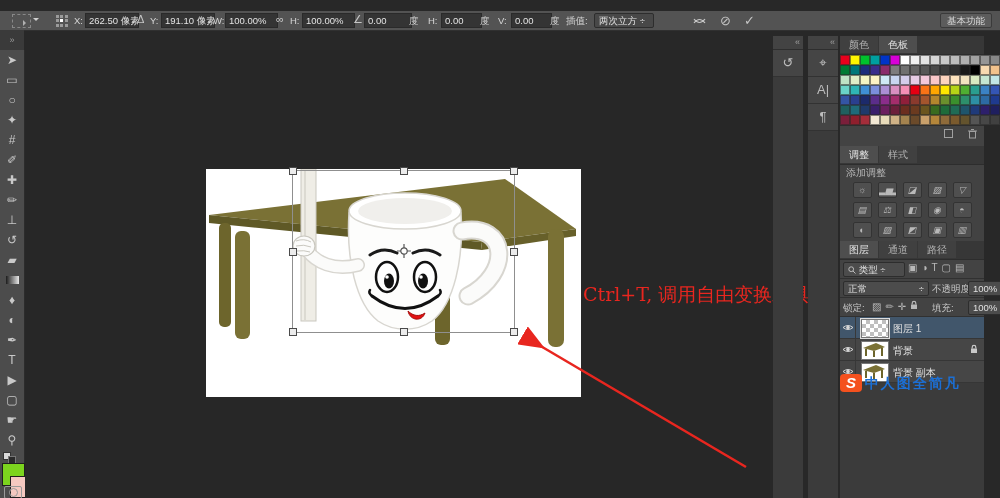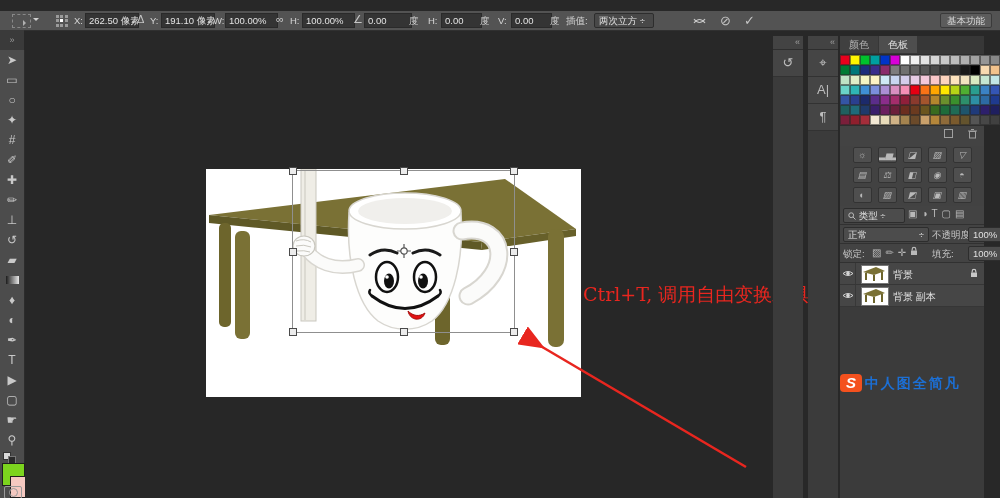--- a/index.html
+++ b/index.html
@@ -518,24 +518,31 @@
           <rect x="1.5" y="1.5" width="8" height="8" fill="none" stroke="#a0a0a0"></rect>
           <path d="M1.5 3.5 h8 M3.5 1.5 v8" stroke="#a0a0a0" stroke-width="0"></path>
         </svg>
       <svg width="11" height="11">
           <rect x="2.5" y="3.5" width="6" height="6.5" fill="none" stroke="#a0a0a0"></rect>
           <line x1="1" y1="3" x2="10" y2="3" stroke="#a0a0a0"></line>
           <line x1="4" y1="1.5" x2="7" y2="1.5" stroke="#a0a0a0"></line>
         </svg>
     </div>
 
+    <div class="ptabs">
+      <span class="ptab on">调整</span><span class="ptab">样式</span>
+    </div>
+    <div class="addadj">添加调整</div>
     <div class="adjrow"><span class="adj"><i>☼</i></span><span class="adj"><i>▂▅▂</i></span><span class="adj"><i>◪</i></span><span class="adj"><i>▧</i></span><span class="adj"><i>▽</i></span></div>
     <div class="adjrow"><span class="adj"><i>▤</i></span><span class="adj"><i>⚖</i></span><span class="adj"><i>◧</i></span><span class="adj"><i>◉</i></span><span class="adj"><i>◓</i></span><span class="adj"><i>▦</i></span></div>
     <div class="adjrow"><span class="adj"><i>◐</i></span><span class="adj"><i>▨</i></span><span class="adj"><i>◩</i></span><span class="adj"><i>▣</i></span><span class="adj"><i>▥</i></span></div>
 
+    <div class="ptabs">
+      <span class="ptab on">图层</span><span class="ptab">通道</span><span class="ptab">路径</span>
+    </div>
     <div class="lrow">
       <span class="box" style="left:3px;width:52px">
         <svg width="8" height="8" style="vertical-align:-1px">
             <circle cx="3.2" cy="3.2" r="2.4" fill="none" stroke="#bbb"></circle>
             <line x1="5" y1="5" x2="7.5" y2="7.5" stroke="#bbb"></line>
           </svg>
         <span>类型</span> <span>÷</span>
       </span>
       <span style="position:absolute;left:66px;top:2px"><span class="mini-ic">▣</span><span class="mini-ic">◑</span><span class="mini-ic">T</span><span class="mini-ic">▢</span><span class="mini-ic">▤</span></span>
     </div>
@@ -549,20 +556,28 @@
       <span style="position:absolute;left:30px;top:2px">
         <span class="mini-ic">▨</span><span class="mini-ic">✏</span><span class="mini-ic">✛</span><span class="mini-ic"><svg width="8" height="10">
               <rect x="1" y="4.5" width="6" height="4.5" fill="#b9b9b9"></rect>
               <path d="M2.2,4.5 V3.2 a1.8,1.8 0 0 1 3.6,0 V4.5" fill="none" stroke="#b9b9b9" stroke-width="1.2"></path>
             </svg></span>
       </span>
       <span class="txt" style="left:92px">填充:</span>
       <span class="box" style="left:128px;width:26px">100%</span>
     </div>
 
+    <div class="layer sel">
+      <span class="eyecell"><svg width="12" height="9">
+            <path d="M1,4.5 Q6,0.5 11,4.5 Q6,8.5 1,4.5 Z" fill="none" stroke="#d6d6d6"></path>
+            <circle cx="6" cy="4.5" r="1.8" fill="#d6d6d6"></circle>
+          </svg></span>
+      <span class="thumb checker"></span>
+      <span class="lname">图层 1</span>
+    </div>
     <div class="layer">
       <span class="eyecell"><svg width="12" height="9">
             <path d="M1,4.5 Q6,0.5 11,4.5 Q6,8.5 1,4.5 Z" fill="none" stroke="#d6d6d6"></path>
             <circle cx="6" cy="4.5" r="1.8" fill="#d6d6d6"></circle>
           </svg></span>
       <span class="thumb"><svg width="24" height="15" viewBox="0 0 24 15">
             <polygon points="1,6 14,1 23,5 12,9" fill="#7a7135"></polygon>
             <rect x="3" y="7" width="2" height="7" fill="#6d652c"></rect>
             <rect x="19" y="6" width="2" height="8" fill="#6d652c"></rect>
             <rect x="11" y="9" width="2" height="6" fill="#6d652c"></rect>

